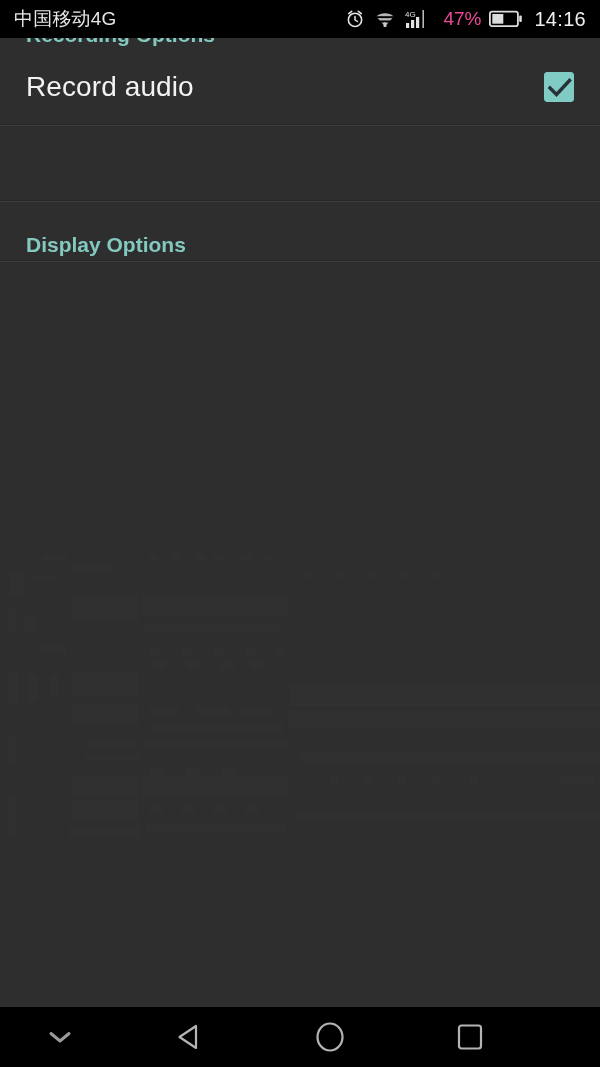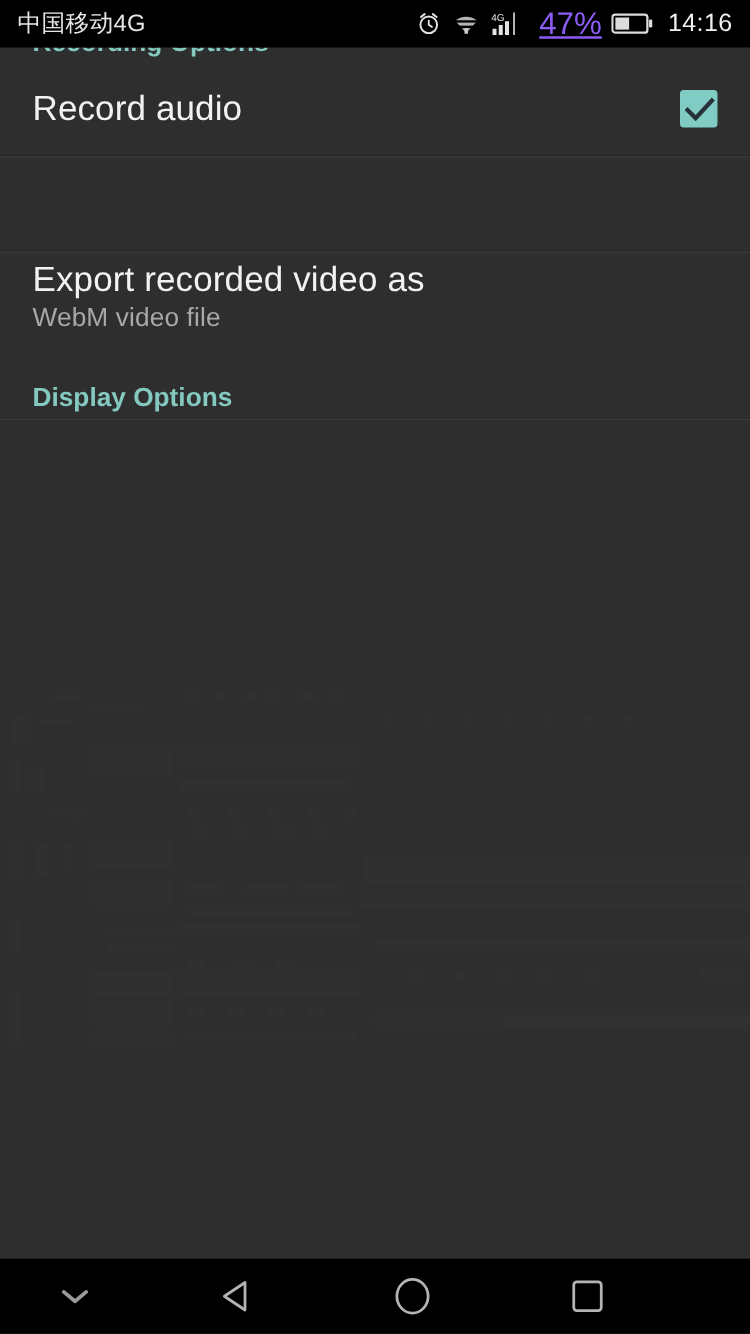--- a/index.html
+++ b/index.html
@@ -40,24 +40,23 @@
     white-space: nowrap;
   }
   .sb-right {
     display: flex;
     align-items: center;
     gap: 8px;
     color: #e3e3e3;
   }
   .sb-right svg { display: block; }
   .sb-batterytext {
-    font-size: 25px;
-    color: #8b5cf6;
+    font-size: 19px;
+    color: #ec4899;
     letter-spacing: 0px;
-    text-decoration: underline;
   }
   .sb-clock {
     font-size: 20px;
     color: #f0f0f0;
     margin-left: 3px;
     letter-spacing: 0.3px;
   }
 
   
   .content {
@@ -319,26 +318,20 @@
 
       <div class="divider"></div>
 
       <div class="row">
         <div class="row-texts">
         </div>
       </div>
 
       <div class="divider"></div>
 
-      <div class="row">
-        <div class="row-texts">
-          <div class="row-title">Export recorded video as</div>
-          <div class="row-sub">WebM video file</div>
-        </div>
-      </div>
 
       <div class="spacer-28"></div>
 
       <div class="cat-header">Display Options</div>
 
 
       <div class="divider"></div>
 
     </div>
   </div>

